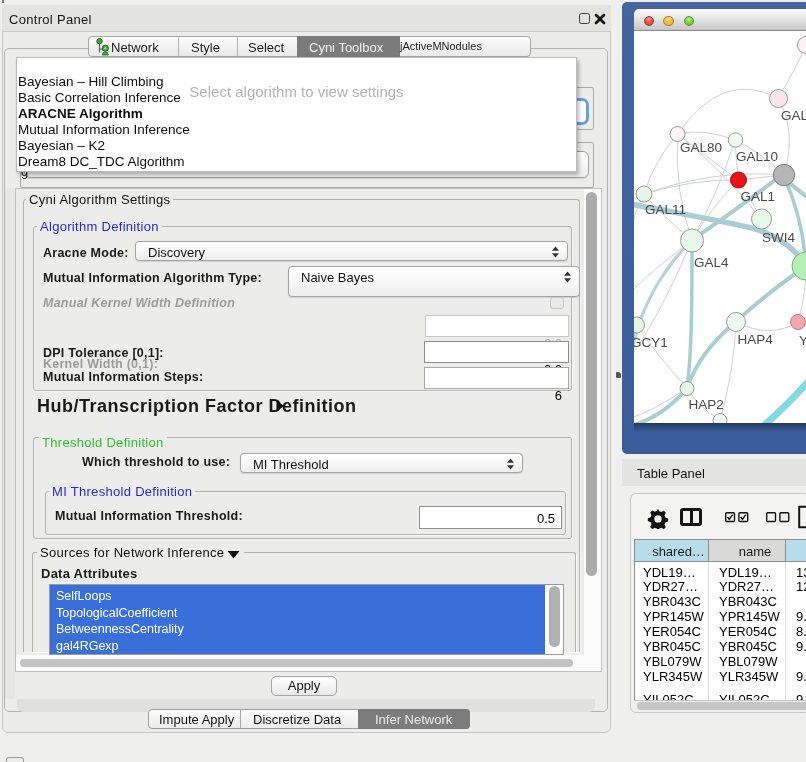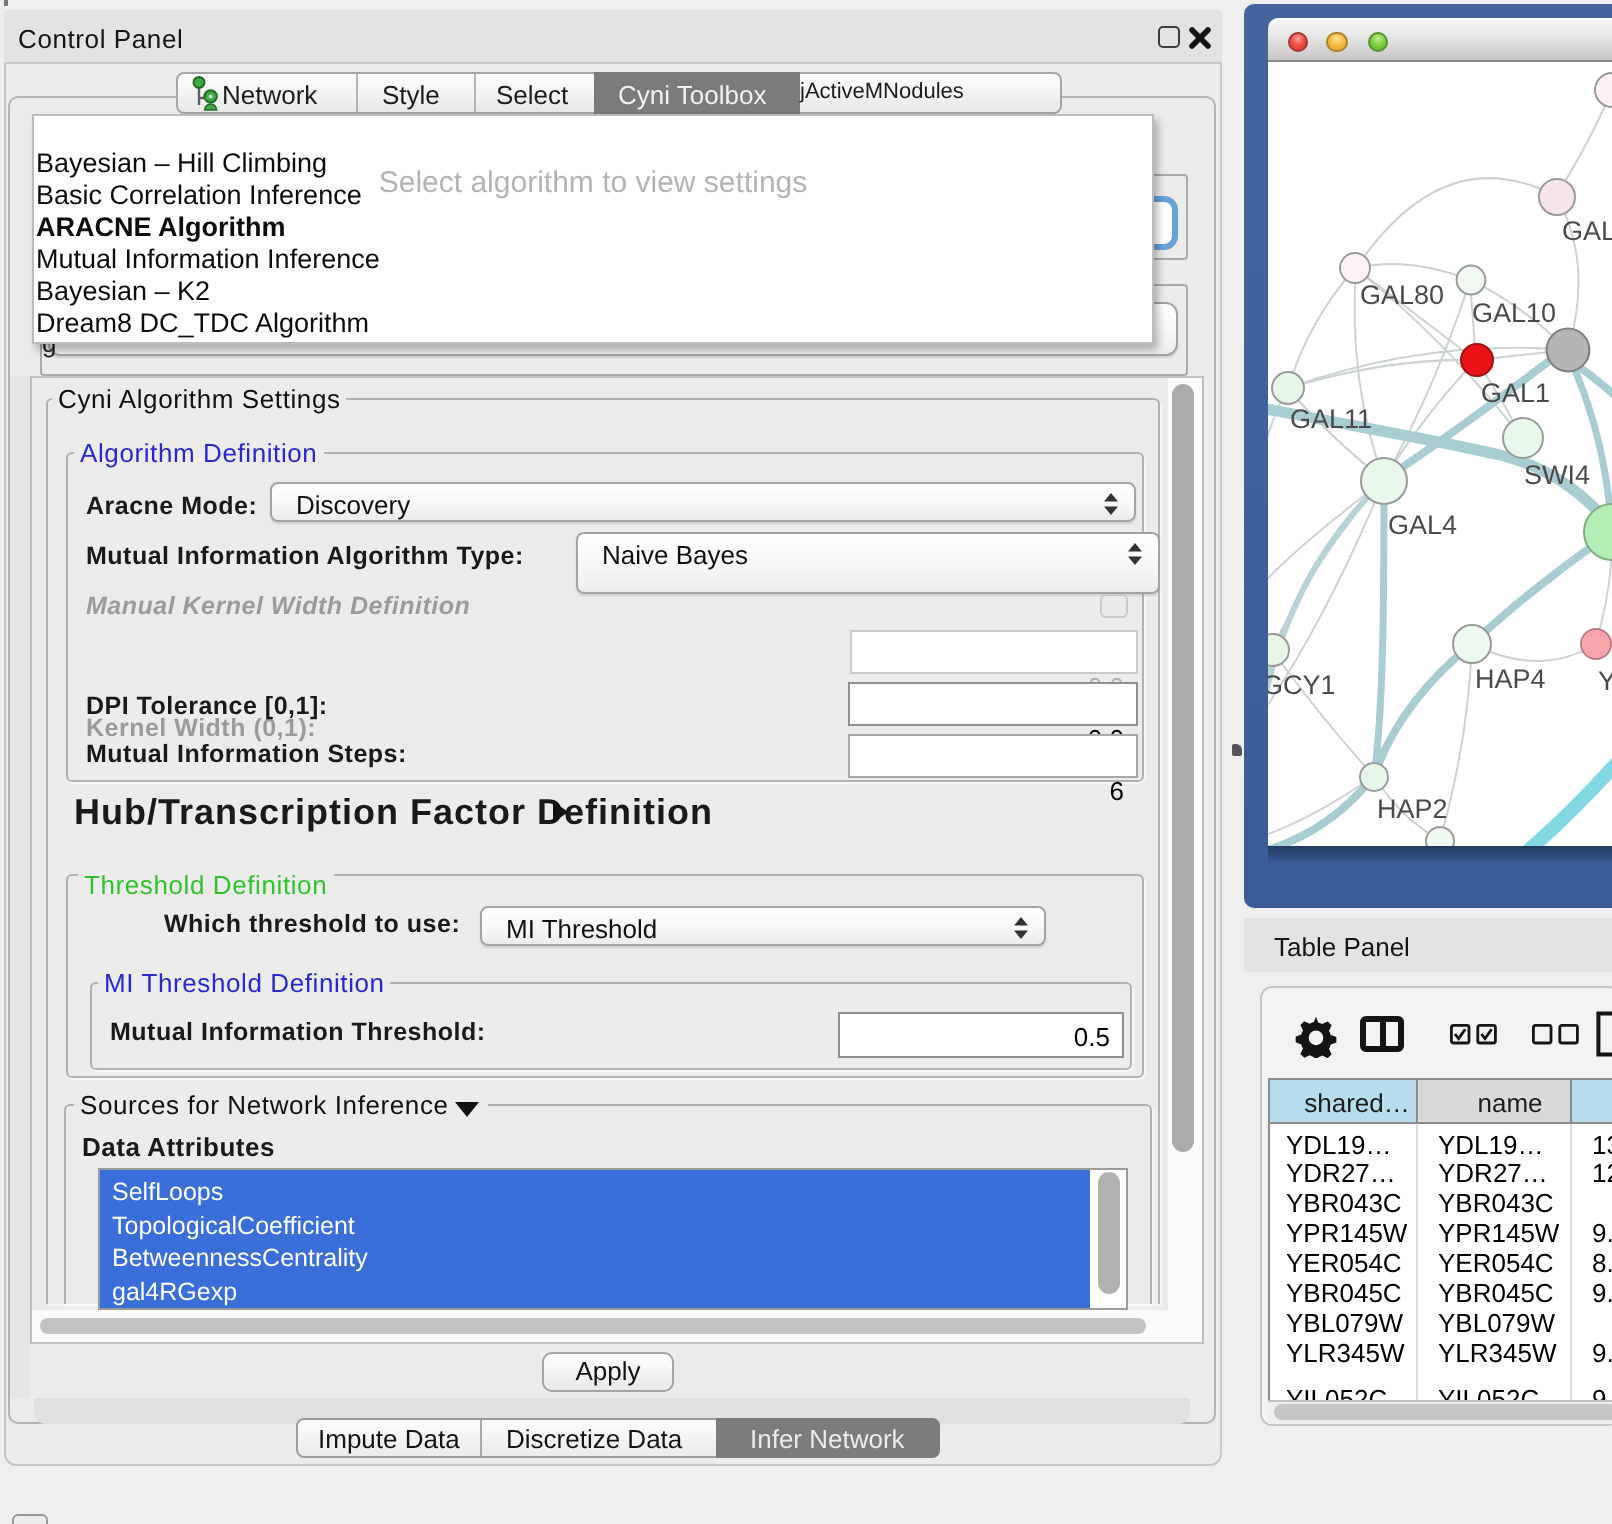--- a/index.html
+++ b/index.html
@@ -145,21 +145,21 @@
 <div class="itm" style="top:106px;z-index:51;font-weight:bold;">ARACNE Algorithm</div>
 <div class="itm" style="top:122px;z-index:51;">Mutual Information Inference</div>
 <div class="itm" style="top:138px;z-index:51;">Bayesian – K2</div>
 <div class="itm" style="top:154px;z-index:51;">Dream8 DC_TDC Algorithm</div>
 
 <div class="a" style="left:271px;top:676px;width:66px;height:20px;border:1px solid #a5a5a5;border-radius:5px;background:linear-gradient(#ffffff,#e9e9e9);text-align:center;font-size:13px;color:#111;line-height:18px;">Apply</div>
 
 <div class="a" style="left:148px;top:709px;width:322px;height:20px;border:1px solid #9e9e9e;border-radius:4px;background:linear-gradient(#fcfcfc,#ececec);"></div>
 <div class="a" style="left:240px;top:710px;width:1px;height:18px;background:#a8a8a8;"></div>
 <div class="a" style="left:358px;top:709px;width:112px;height:20px;background:#7c7c7c;border-radius:0 4px 4px 0;"></div>
-<div class="a" style="left:159px;top:712px;font-size:13px;color:#141414;">Impute Data</div>
+<div class="a" style="left:159px;top:712px;font-size:13px;color:#141414;">Impute Apply</div>
 <div class="a" style="left:253px;top:712px;font-size:13px;color:#141414;">Discretize Data</div>
 <div class="a" style="left:375px;top:712px;font-size:13px;color:#ececec;">Infer Network</div>
 
 <div class="a" style="left:6px;top:757px;width:18px;height:10px;border:1px solid #9a9a9a;background:#ededec;border-radius:3px 3px 0 0;"></div>
 
 <div class="a" style="left:622px;top:2px;width:184px;height:452px;background:linear-gradient(#44659e,#40639f 40%,#3a5c99);border-radius:5px 0 0 5px;"></div>
 
 <div class="a" style="left:634px;top:9px;width:172px;height:22px;background:linear-gradient(#fafafa,#e9e9e9 40%,#c6c6c6);border-bottom:1px solid #8a8a8a;border-radius:5px 0 0 0;"></div>
 <div class="a" style="left:643.5px;top:15.7px;width:10.8px;height:10.8px;border-radius:50%;background:radial-gradient(circle at 50% 30%,#ffa49c 0%,#f05149 45%,#da342c 100%);border:1px solid #9e352f;"></div>
 <div class="a" style="left:663px;top:15.7px;width:10.8px;height:10.8px;border-radius:50%;background:radial-gradient(circle at 50% 30%,#ffe49a 0%,#f8bb45 45%,#e8a02f 100%);border:1px solid #ab8029;"></div>

